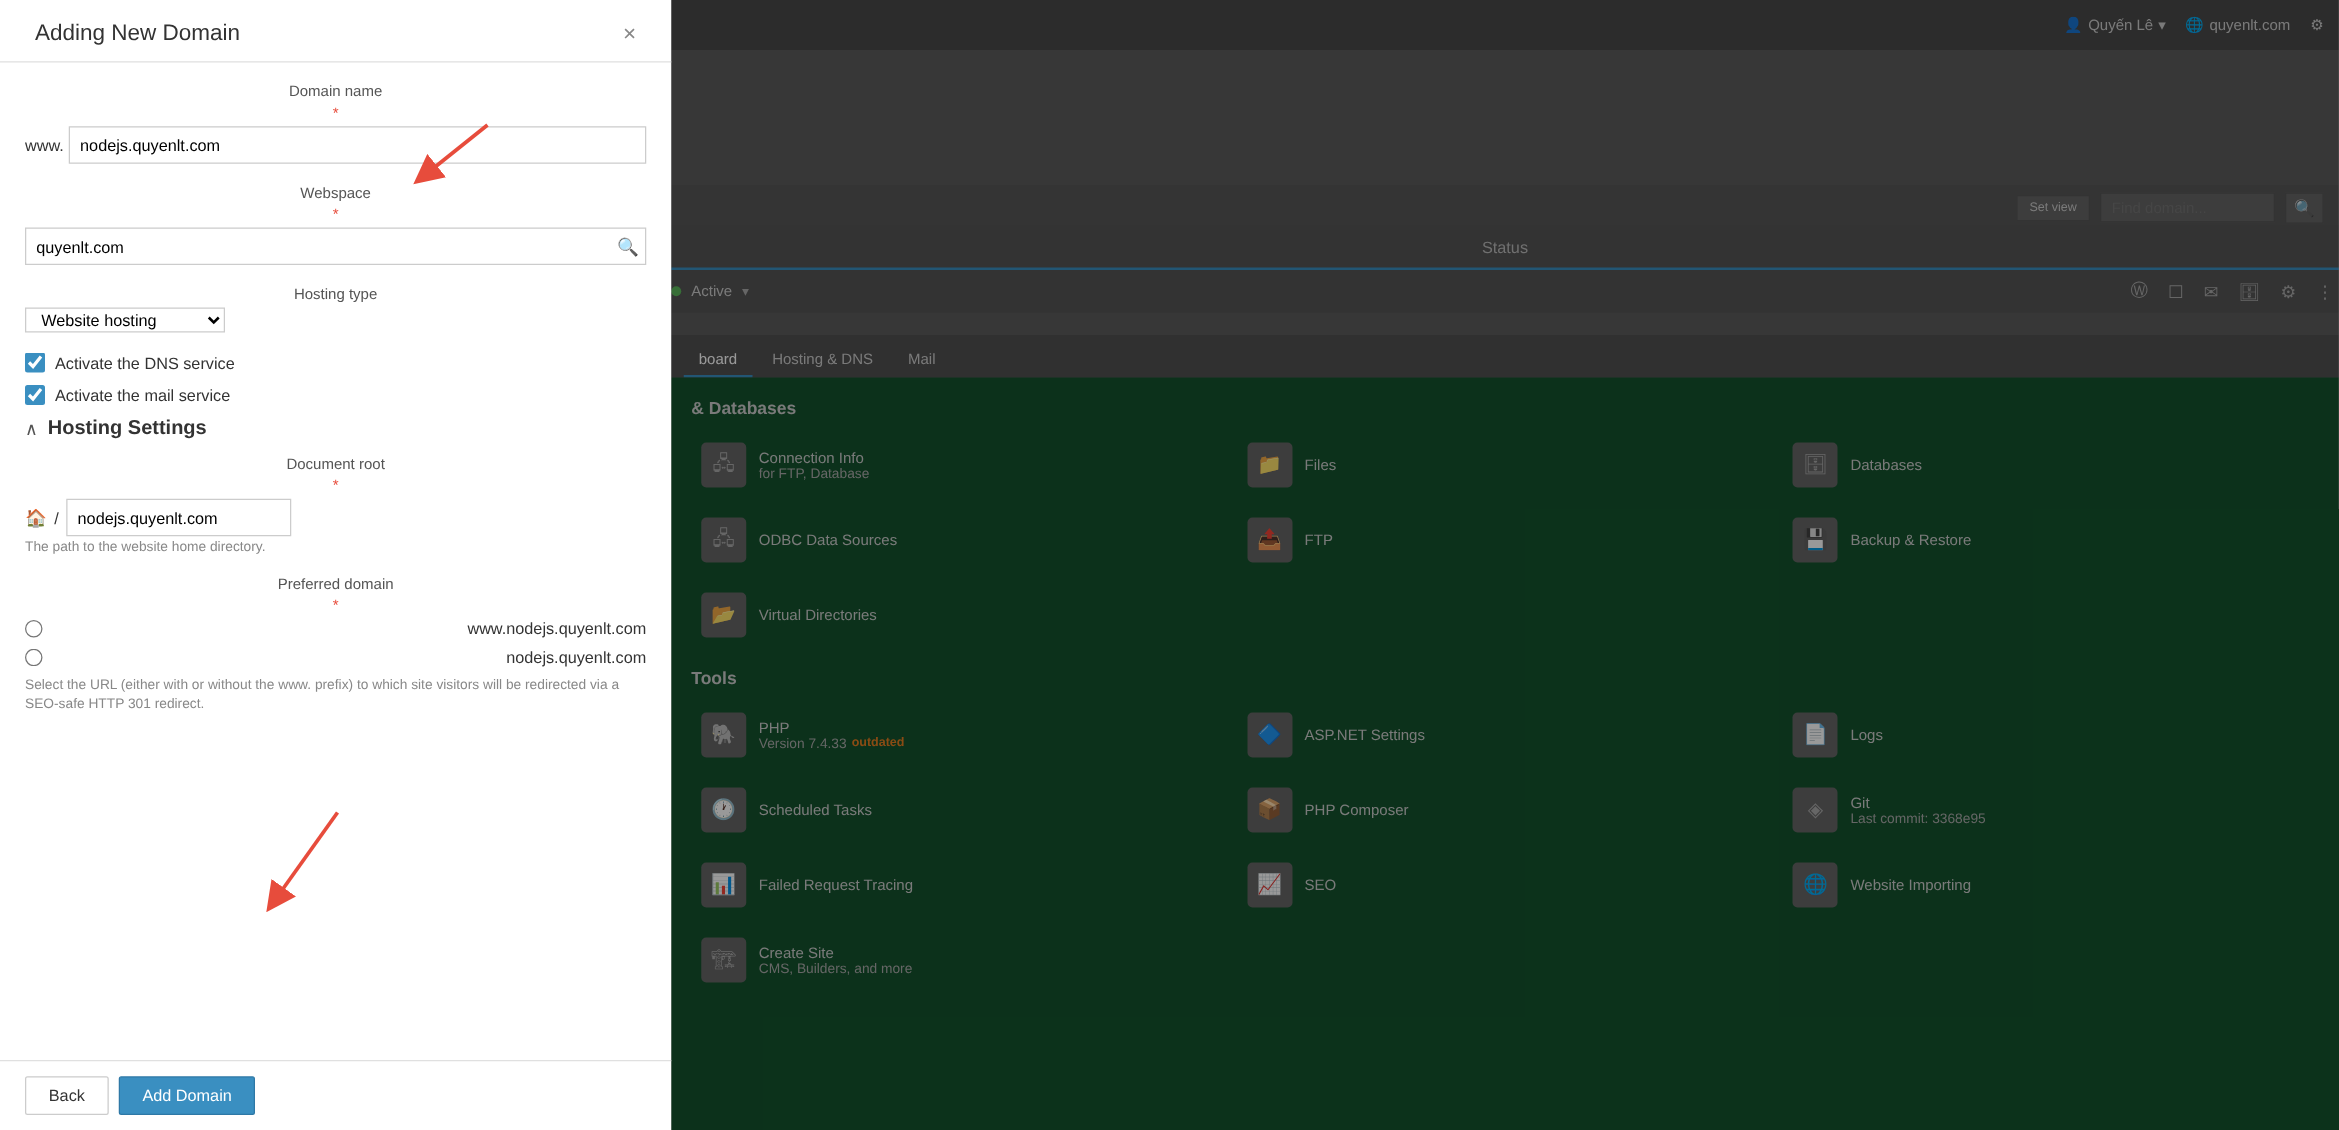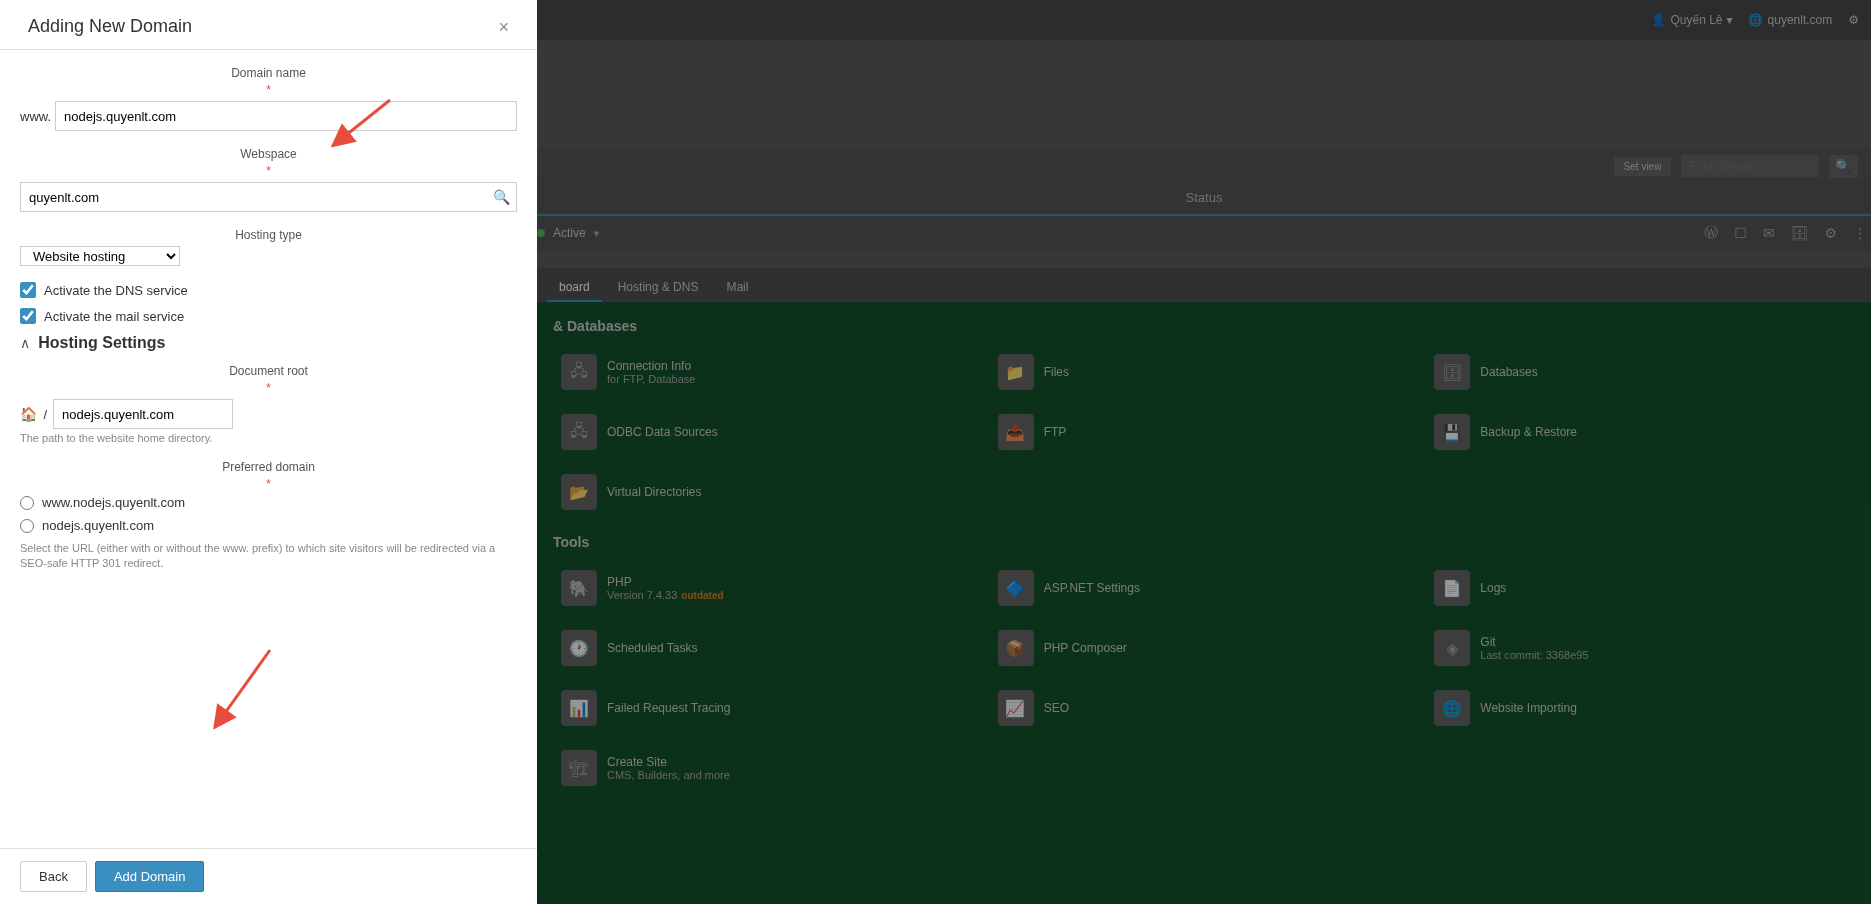--- a/index.html
+++ b/index.html
@@ -342,20 +342,21 @@
       font-size: 11px;
       color: #888;
       margin-top: 3px;
     }
 
     .radio-row {
       display: flex;
       align-items: center;
       gap: 8px;
       margin-bottom: 8px;
+      justify-content: space-between;
     }
     .radio-row input[type="radio"] {
       width: 14px;
       height: 14px;
       accent-color: #3a8fc1;
       cursor: pointer;
     }
     .radio-label { font-size: 13px; color: #333; }
 
     .redirect-hint {
@@ -493,21 +494,21 @@
       <div class="grid-item-label">Virtual Directories</div>
     </div>
   </div>
 
   <div class="section-title">Tools</div>
   <div class="grid-3col">
     <div class="grid-item">
       <div class="grid-icon">🐘</div>
       <div>
         <div class="grid-item-label">PHP</div>
-        <div style="display:flex;gap:4px;align-items:flex-end;">
+        <div style="display:flex;gap:4px;align-items:flex-start;">
           <div class="grid-item-sub">Version 7.4.33</div>
           <span class="outdated-badge">outdated</span>
         </div>
       </div>
     </div>
     <div class="grid-item">
       <div class="grid-icon">🔷</div>
       <div class="grid-item-label">ASP.NET Settings</div>
     </div>
     <div class="grid-item">

